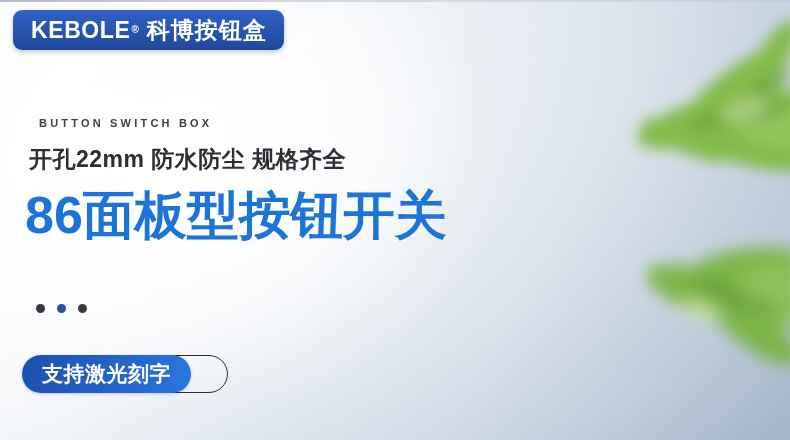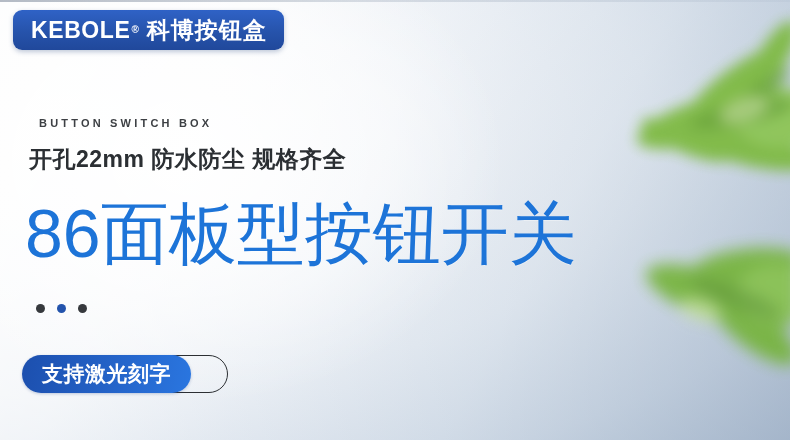--- a/index.html
+++ b/index.html
@@ -135,23 +135,23 @@
     letter-spacing: 0.5px;
     color: #2b2f33;
     white-space: nowrap;
     text-align: right;
   }
 
   
   .headline {
     position: absolute;
     left: 25px;
-    top: 198px;
-    font-size: 68px;
-    font-weight: normal;
+    top: 188px;
+    font-size: 52px;
+    font-weight: bold;
     letter-spacing: 0px;
     color: #1d74d8;
     line-height: 1.05;
     white-space: nowrap;
     text-shadow: 0 1px 0 rgba(255,255,255,0.35);
   }
 
   
   .dots {
     position: absolute;

